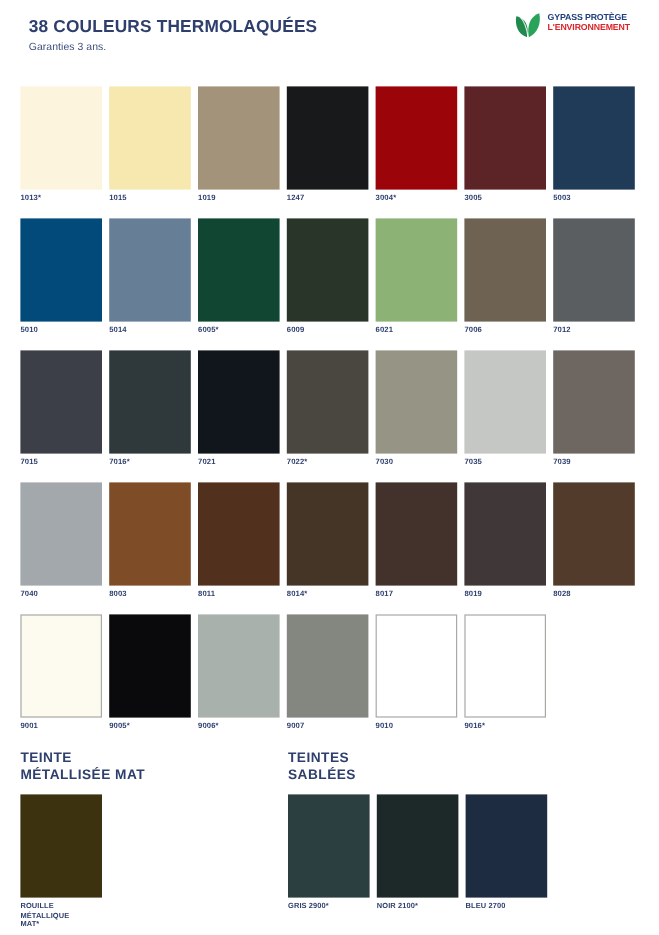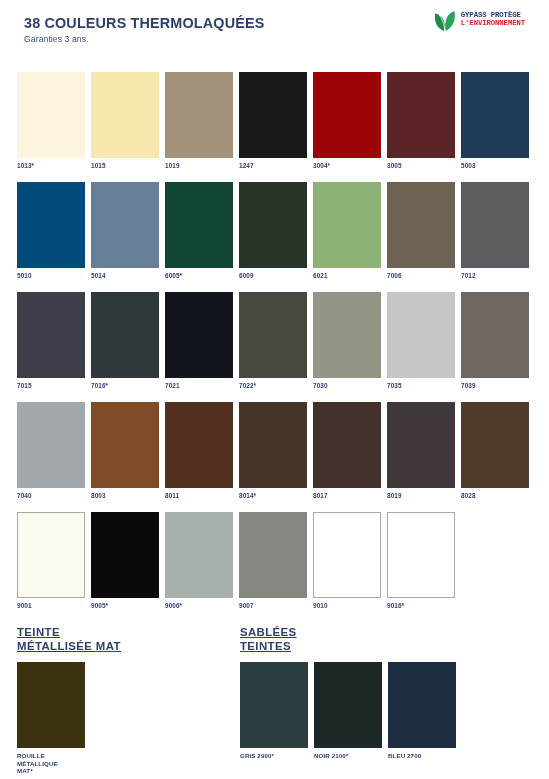--- a/index.html
+++ b/index.html
@@ -53,21 +53,21 @@
   
   #logos {
     position: absolute;
     right: 4px;
     top: 3px;
     height: 32px;
     display: flex;
     align-items: center;
     gap: 10px;
   }
-  .logo { display: flex; align-items: center; font-family: Liberation Mono, monospace; }
+  .logo { display: flex; align-items: center; }
 
   
   #gypass-logo { gap: 4px; }
   #gypass-text {
     display: flex;
     flex-direction: column;
     justify-content: center;
   }
   #gypass-text span {
     font-size: 7.3px;
@@ -148,21 +148,20 @@
   .section { position: absolute; top: 0; }
   #section-metal { left: 0; }
   #section-sable { left: 223px; }
   .section-title {
     font-size: 11.4px;
     font-weight: bold;
     color: #2e3f6e;
     line-height: 13.5px;
     letter-spacing: 0.4px;
     white-space: nowrap;
-    text-decoration: underline;
   }
   .section-swatches {
     margin-top: 9px;
     display: flex;
     gap: 6px;
   }
   .big-chip {
     width: 68px;
     height: 86px;
   }
@@ -360,22 +359,22 @@
       <div class="section-swatches">
         <div>
           <div class="big-chip" style="background: rgb(61, 50, 16);"></div>
           <div class="big-label">ROUILLE
 MÉTALLIQUE
 MAT*</div>
         </div>
       </div>
     </div>
     <div class="section" id="section-sable">
+      <div class="section-title">TEINTES</div>
       <div class="section-title">SABLÉES</div>
-      <div class="section-title">TEINTES</div>
       <div class="section-swatches">
         <div>
           <div class="big-chip" style="background: rgb(44, 63, 64);"></div>
           <div class="big-label">GRIS 2900*</div>
         </div>
         <div>
           <div class="big-chip" style="background: rgb(29, 40, 40);"></div>
           <div class="big-label">NOIR 2100*</div>
         </div>
         <div>

